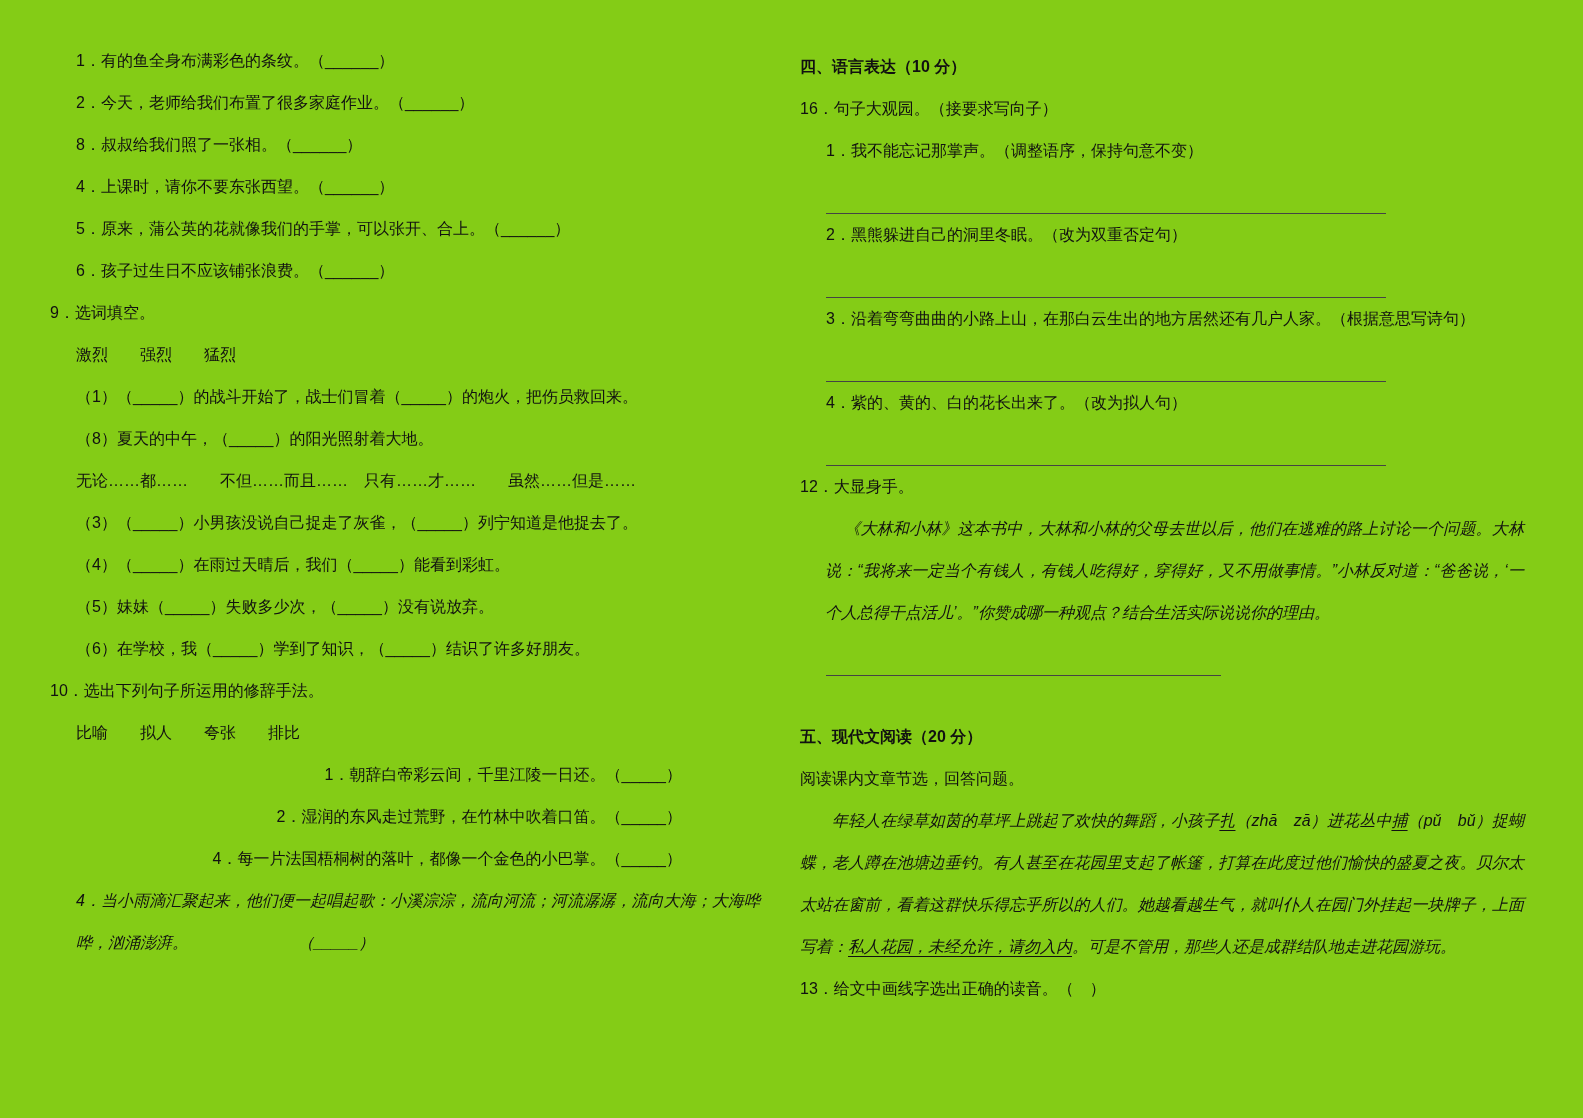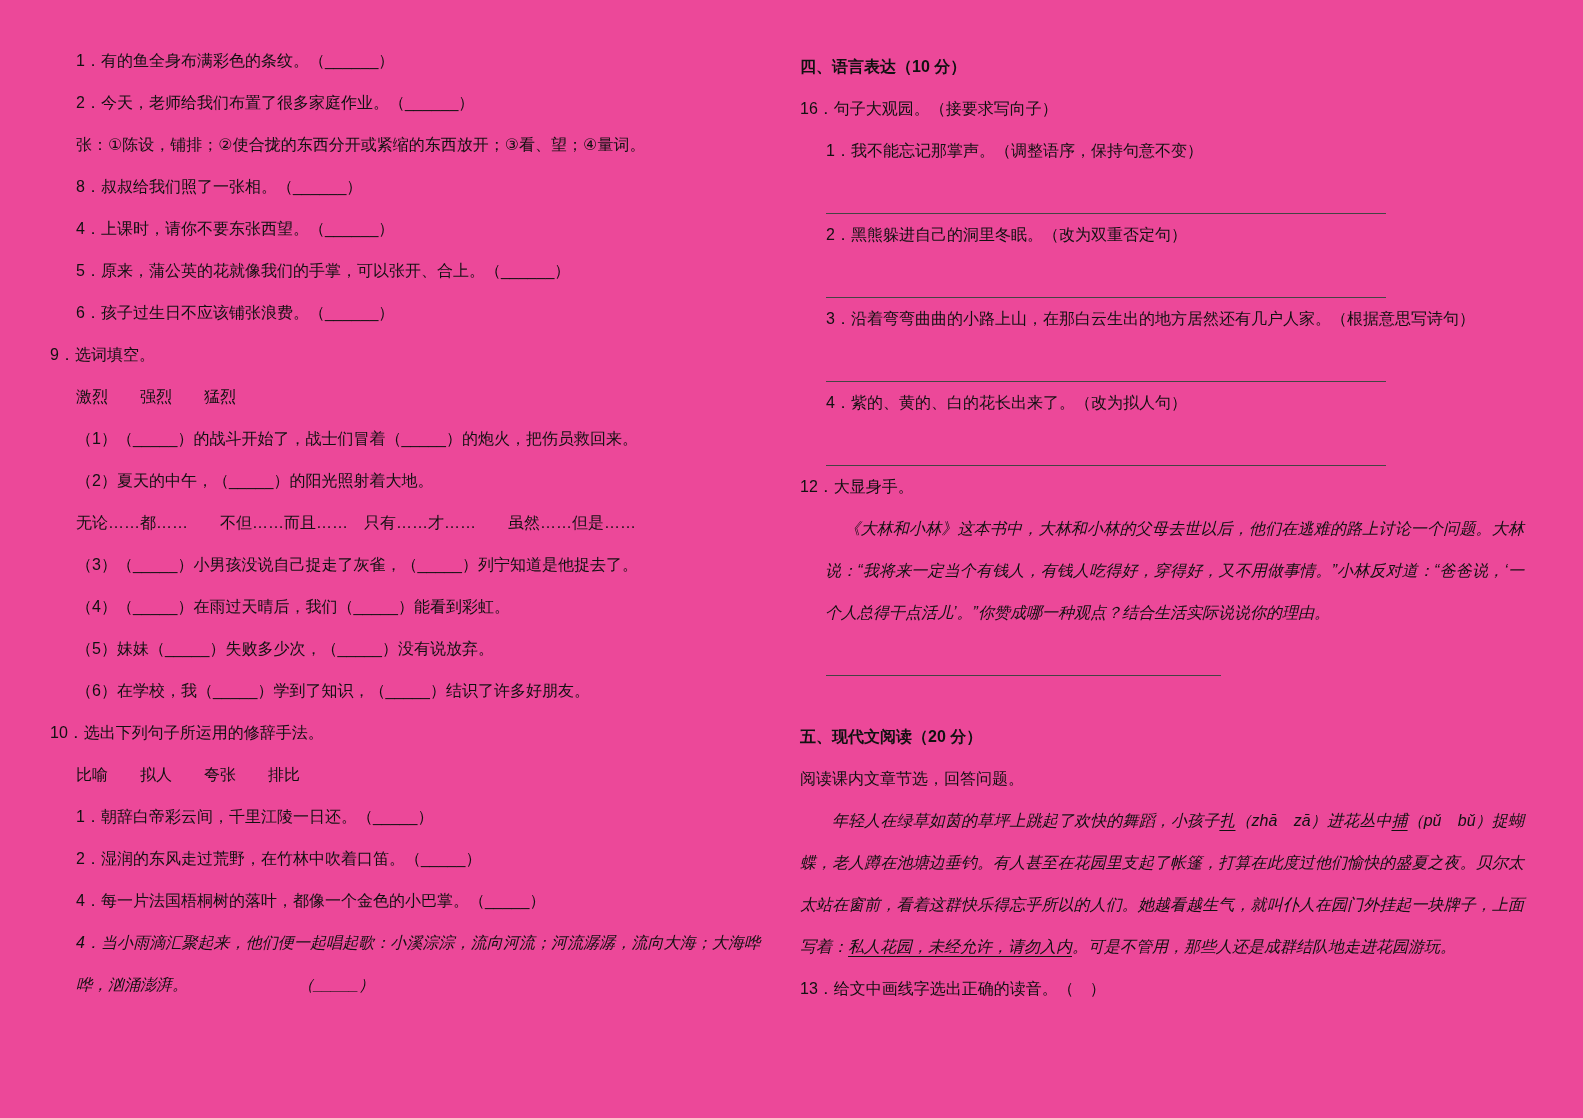--- a/index.html
+++ b/index.html
@@ -1,55 +1,54 @@
 <!DOCTYPE html>
 <html><head>
 <meta charset="utf-8">
 <style>
   html,body{margin:0;padding:0;}
   body{
     width:1583px;height:1118px;position:relative;background:#ffffff;
     font-family:"Liberation Sans","DejaVu Sans",sans-serif;
     color:#111111;overflow:hidden;
   }
-  .page{position:absolute;inset:0;background:#ec4899;}
+  .page{position:absolute;inset:0;background:#84cc16;}
   .col{position:absolute;font-size:16px;line-height:42px;}
   .col-left{left:50px;top:40px;width:710px;}
   .col-right{left:800px;top:46px;width:724px;}
   .line{white-space:nowrap;}
   .indent0{margin-left:0;}
   .indent1{margin-left:26px;}
   .heading{font-weight:bold;}
   .gap-top{margin-top:40px;}
-  .flex-line{display:flex;justify-content:flex-start;width:606px;white-space:nowrap;}
+  .flex-line{display:flex;justify-content:flex-end;width:606px;white-space:nowrap;}
   .para{text-align:justify;white-space:normal;font-style:italic;}
   .para-first-indent{text-indent:2em;}
   .para-12{margin-left:25px;text-indent:1.2em;}
   .tail-blank{margin-left:110px;}
   .blank-row{margin-left:26px;height:42px;display:flex;align-items:flex-end;}
   .blank-long{display:inline-block;width:560px;border-bottom:1px solid #444;height:34px;}
   .blank-short{display:inline-block;width:395px;border-bottom:1px solid #444;height:34px;}
   .u{text-decoration:underline;text-underline-offset:4px;}
 </style>
 </head>
 <body>
 
 <div class="page">
   <div class="col col-left" id="col-left">
       <div class="line indent1">1．有的鱼全身布满彩色的条纹。（______）</div>
       <div class="line indent1">2．今天，老师给我们布置了很多家庭作业。（______）</div>
-      <div class="line indent1">张：①陈设，铺排；②使合拢的东西分开或紧缩的东西放开；③看、望；④量词。</div>
       <div class="line indent1">8．叔叔给我们照了一张相。（______）</div>
       <div class="line indent1">4．上课时，请你不要东张西望。（______）</div>
       <div class="line indent1">5．原来，蒲公英的花就像我们的手掌，可以张开、合上。（______）</div>
       <div class="line indent1">6．孩子过生日不应该铺张浪费。（______）</div>
       <div class="line indent0">9．选词填空。</div>
       <div class="line indent1">激烈　　强烈　　猛烈</div>
       <div class="line indent1">（1）（_____）的战斗开始了，战士们冒着（_____）的炮火，把伤员救回来。</div>
-      <div class="line indent1">（2）夏天的中午，（_____）的阳光照射着大地。</div>
+      <div class="line indent1">（8）夏天的中午，（_____）的阳光照射着大地。</div>
       <div class="line indent1">无论……都……　　不但……而且……　只有……才……　　虽然……但是……</div>
       <div class="line indent1">（3）（_____）小男孩没说自己捉走了灰雀，（_____）列宁知道是他捉去了。</div>
       <div class="line indent1">（4）（_____）在雨过天晴后，我们（_____）能看到彩虹。</div>
       <div class="line indent1">（5）妹妹（_____）失败多少次，（_____）没有说放弃。</div>
       <div class="line indent1">（6）在学校，我（_____）学到了知识，（_____）结识了许多好朋友。</div>
       <div class="line indent0">10．选出下列句子所运用的修辞手法。</div>
       <div class="line indent1">比喻　　拟人　　夸张　　排比</div>
       <div class="flex-line indent1">
         <span>1．朝辞白帝彩云间，千里江陵一日还。</span>
         <span>（_____）</span>

